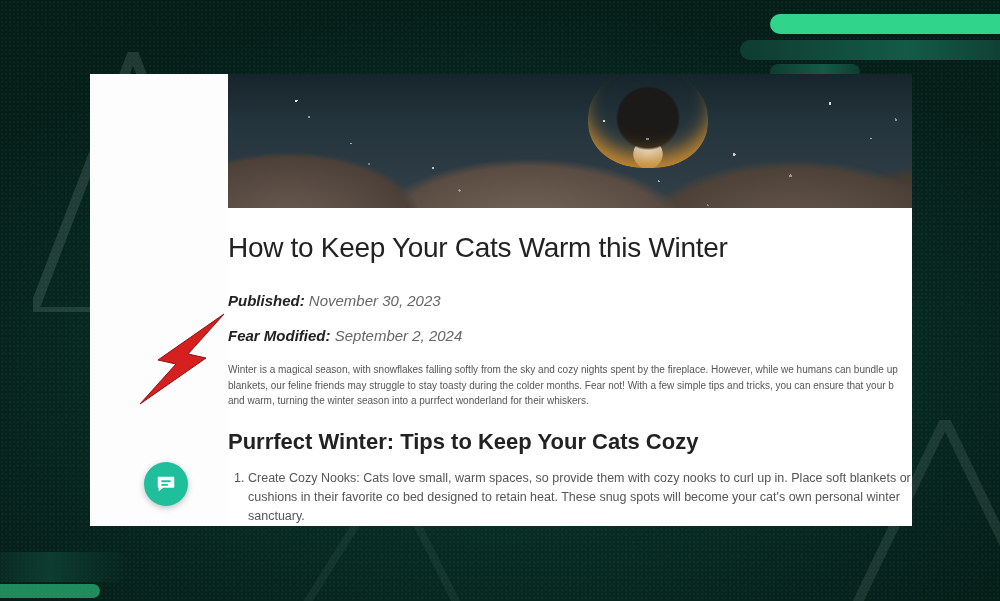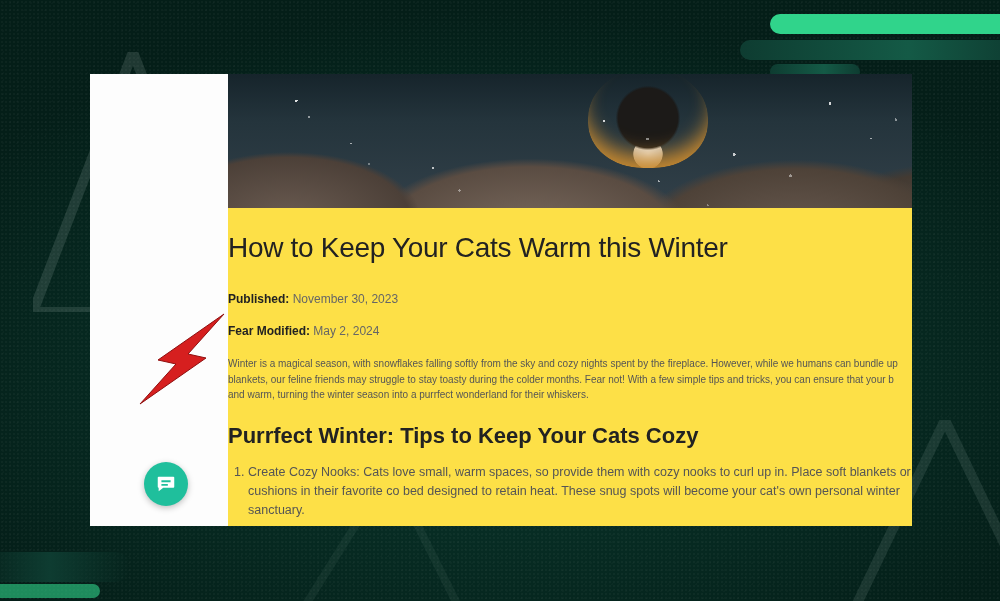--- a/index.html
+++ b/index.html
@@ -39,21 +39,21 @@
 
   
   .tri { position:absolute; z-index:1; opacity:0.7; }
 
   
   .card {
     position: absolute;
     left: 90px; top: 74px;
     width: 822px;   
     height: 452px;
-    background: #fde047;
+    background: #ffffff;
     overflow: hidden;
     z-index: 5;
     display: flex;
   }
   .card .gutter { width: 138px; flex: 0 0 138px; background: #fdfdfd; }
   .card .content { flex: 1; min-width: 0; }
 
   .hero {
     height: 134px;
     width: 100%;
@@ -87,21 +87,21 @@
       radial-gradient(circle 1.4px at 74% 60%, rgba(255,255,255,.75) 99%, transparent),
       radial-gradient(circle 1.2px at 88% 22%, rgba(255,255,255,.8) 99%, transparent),
       radial-gradient(circle 0.9px at 18% 52%, rgba(255,255,255,.6) 99%, transparent),
       radial-gradient(circle 0.9px at 63% 80%, rgba(255,255,255,.6) 99%, transparent),
       radial-gradient(circle 0.9px at 94% 48%, rgba(255,255,255,.6) 99%, transparent);
   }
   .hero .snow::after{ transform: translate(40px, 20px) scale(1.1); opacity:.6; }
 
   .article { padding: 24px 0 0 0; color:#222; }
   .title   { font-size: 28px; font-weight: 400; color:#222; letter-spacing:-0.3px; margin-bottom: 28px; }
-  .meta    { font-size: 12px; color:#666; margin-bottom: 18px; }
+  .meta    { font-size: 15px; color:#666; margin-bottom: 18px; font-style: italic; }
   .meta b  { color:#222; font-weight:600; }
   .para    { font-size: 10px; line-height: 1.55; color:#555; margin-bottom: 20px; white-space: normal; }
   .subhead { font-size: 22px; font-weight: 700; color:#222; margin: 6px 0 14px; }
   ol.tips  { padding-left: 20px; font-size: 12.5px; color:#555; line-height:1.55; }
   ol.tips li { margin-bottom:6px; }
 
   
   .arrow {
     position:absolute;
     left: 128px; top: 300px;
@@ -156,21 +156,21 @@
 
     <div class="article">
       <h1 class="title">How to Keep Your Cats Warm this Winter</h1>
 
       <p class="meta">
         <b>Published:</b>
         <span>November 30, 2023</span>
       </p>
       <p class="meta">
         <b>Fear Modified:</b>
-        <span>May 2, 2024</span>
+        <span>September 2, 2024</span>
       </p>
 
       <p class="para">Winter is a magical season, with snowflakes falling softly from the sky and cozy nights spent by the fireplace. However, while we humans can bundle up blankets, our feline friends may struggle to stay toasty during the colder months. Fear not! With a few simple tips and tricks, you can ensure that your b and warm, turning the winter season into a purrfect wonderland for their whiskers.</p>
 
       <h2 class="subhead">Purrfect Winter: Tips to Keep Your Cats Cozy</h2>
 
       <ol class="tips">
         <li>Create Cozy Nooks: Cats love small, warm spaces, so provide them with cozy nooks to curl up in. Place soft blankets or cushions in their favorite co bed designed to retain heat. These snug spots will become your cat's own personal winter sanctuary.</li>
       </ol>
     </div>

